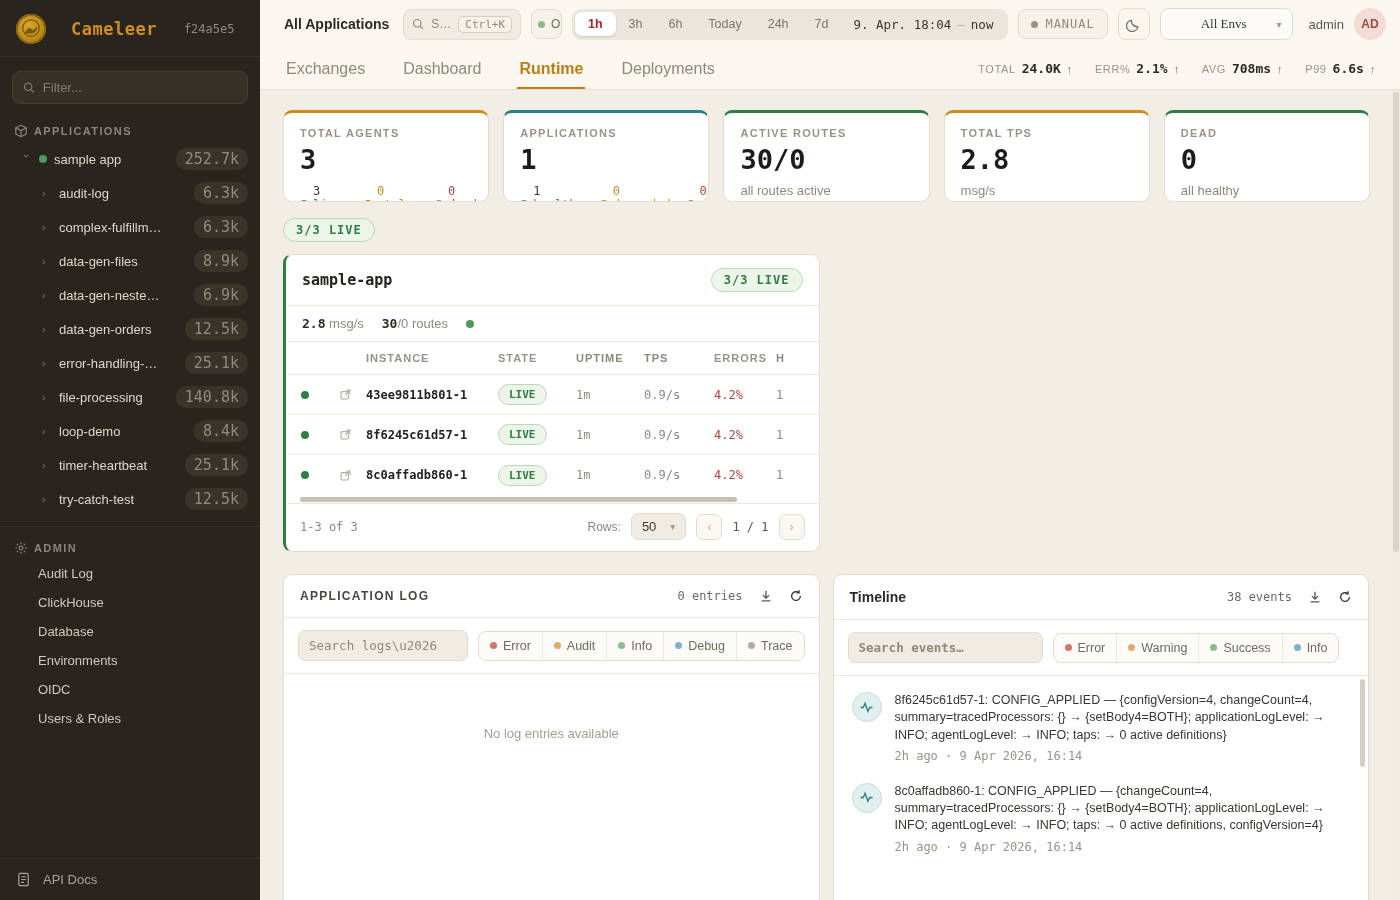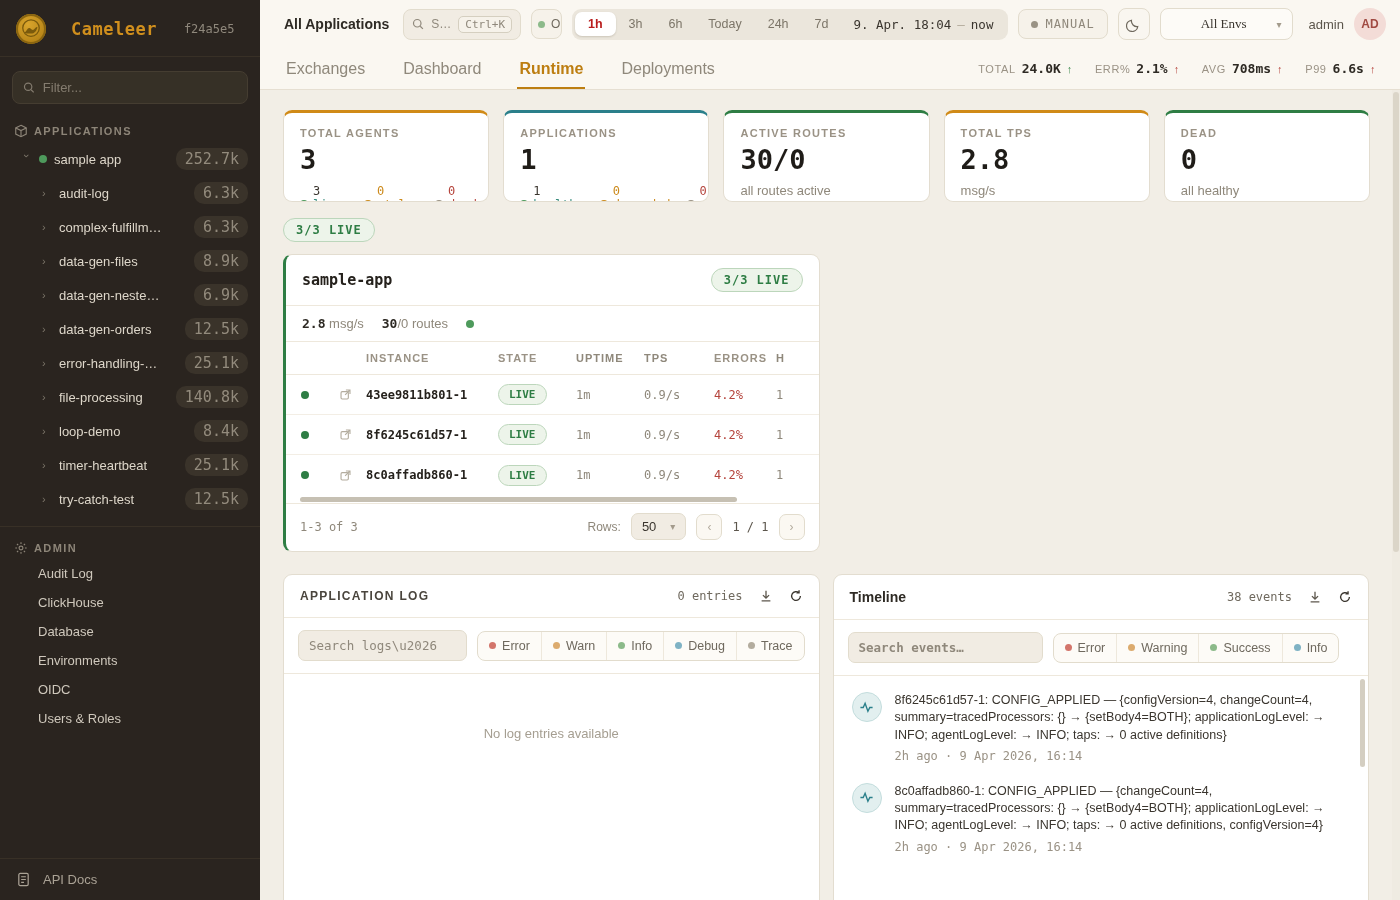--- a/index.html
+++ b/index.html
@@ -493,21 +493,21 @@
           </div>
           <div class="p-filter">
             <span class="p-search">Search logs\u2026</span>
             <span class="chip-group">
               <span class="chip">
                   <span class="cdot" style="background:#d3756b;"></span>
                   <span>Error</span>
                 </span>
               <span class="chip">
                   <span class="cdot" style="background:#dcab6e;"></span>
-                  <span>Warn</span>
+                  <span>Audit</span>
                 </span>
               <span class="chip">
                   <span class="cdot" style="background:#8cba8a;"></span>
                   <span>Info</span>
                 </span>
               <span class="chip">
                   <span class="cdot" style="background:#7fb2c4;"></span>
                   <span>Debug</span>
                 </span>
               <span class="chip">

